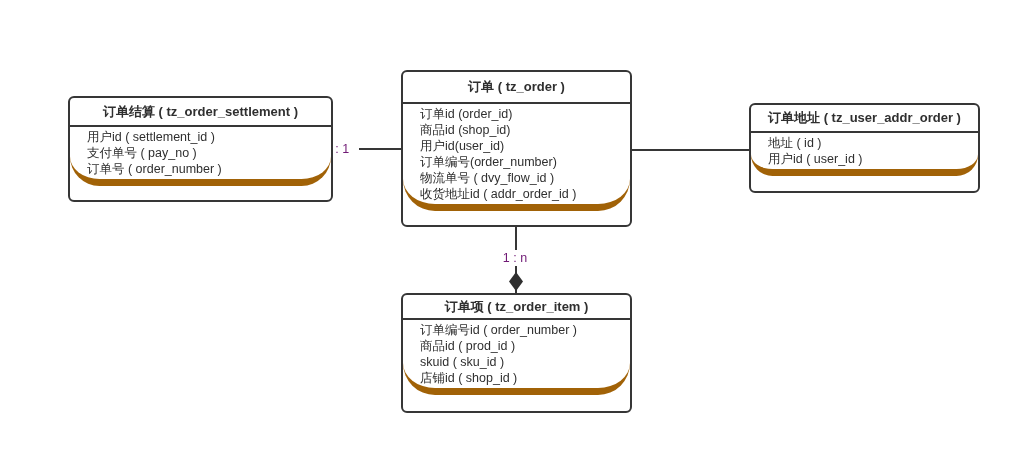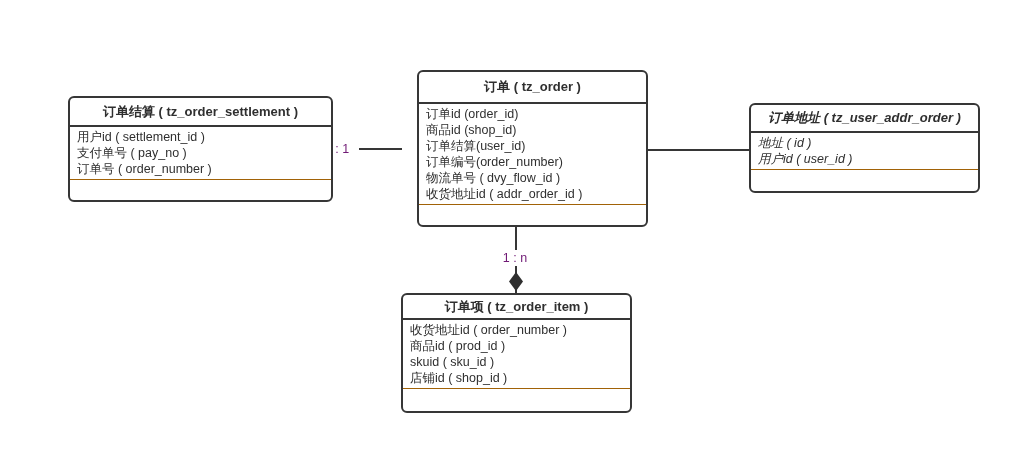--- a/index.html
+++ b/index.html
@@ -26,24 +26,25 @@
     align-items: center;
     justify-content: center;
     font-weight: bold;
     font-size: 13px;
     border-bottom: 2px solid #363636;
     white-space: nowrap;
     flex: 0 0 auto;
     box-sizing: border-box;
   }
   .t-fields {
-    border-bottom: 1px solid #a16207;
-    padding: 2px 4px 2px 7px;
+    border-bottom: 7px solid #a16207;
+    padding: 2px 4px 2px 17px;
     flex: 0 0 auto;
     box-sizing: border-box;
+    border-radius: 32px;
   }
   .t-field {
     font-size: 12.5px;
     line-height: 16px;
     white-space: nowrap;
   }
   .t-footer { flex: 1 1 auto; }
   .conn-h {
     position: absolute;
     height: 0;
@@ -88,46 +89,46 @@
   <div class="etable" style="left:68px; top:96px; width:265px; height:106px;">
     <div class="t-header" style="height:29px;">订单结算 ( tz_order_settlement )</div>
     <div class="t-fields">
       <div class="t-field">用户id ( settlement_id )</div>
       <div class="t-field">支付单号 ( pay_no )</div>
       <div class="t-field">订单号 ( order_number )</div>
     </div>
     <div class="t-footer"></div>
   </div>
 
-  <div class="etable" style="left:401px; top:70px; width:231px; height:157px;margin-left:16px;">
+  <div class="etable" style="left:401px; top:70px; width:231px; height:157px;">
     <div class="t-header" style="height:32px;">订单 ( tz_order )</div>
     <div class="t-fields">
       <div class="t-field">订单id (order_id)</div>
       <div class="t-field">商品id (shop_id)</div>
-      <div class="t-field">订单结算(user_id)</div>
+      <div class="t-field">用户id(user_id)</div>
       <div class="t-field">订单编号(order_number)</div>
       <div class="t-field">物流单号 ( dvy_flow_id )</div>
       <div class="t-field">收货地址id ( addr_order_id )</div>
     </div>
     <div class="t-footer"></div>
   </div>
 
-  <div class="etable" style="left:749px; top:103px; width:231px; height:90px;font-style:italic;">
+  <div class="etable" style="left:749px; top:103px; width:231px; height:90px;">
     <div class="t-header" style="height:28px;">订单地址 ( tz_user_addr_order )</div>
     <div class="t-fields">
       <div class="t-field">地址 ( id )</div>
       <div class="t-field">用户id ( user_id )</div>
     </div>
     <div class="t-footer"></div>
   </div>
 
   <div class="etable" style="left:401px; top:293px; width:231px; height:120px;justify-content:space-between;">
     <div class="t-header" style="height:25px;">订单项 ( tz_order_item )</div>
     <div class="t-fields">
-      <div class="t-field">收货地址id ( order_number )</div>
+      <div class="t-field">订单编号id ( order_number )</div>
       <div class="t-field">商品id ( prod_id )</div>
       <div class="t-field">skuid ( sku_id )</div>
       <div class="t-field">店铺id ( shop_id )</div>
     </div>
     <div class="t-footer"></div>
   </div>
 
 </div>
 
 </body></html>

